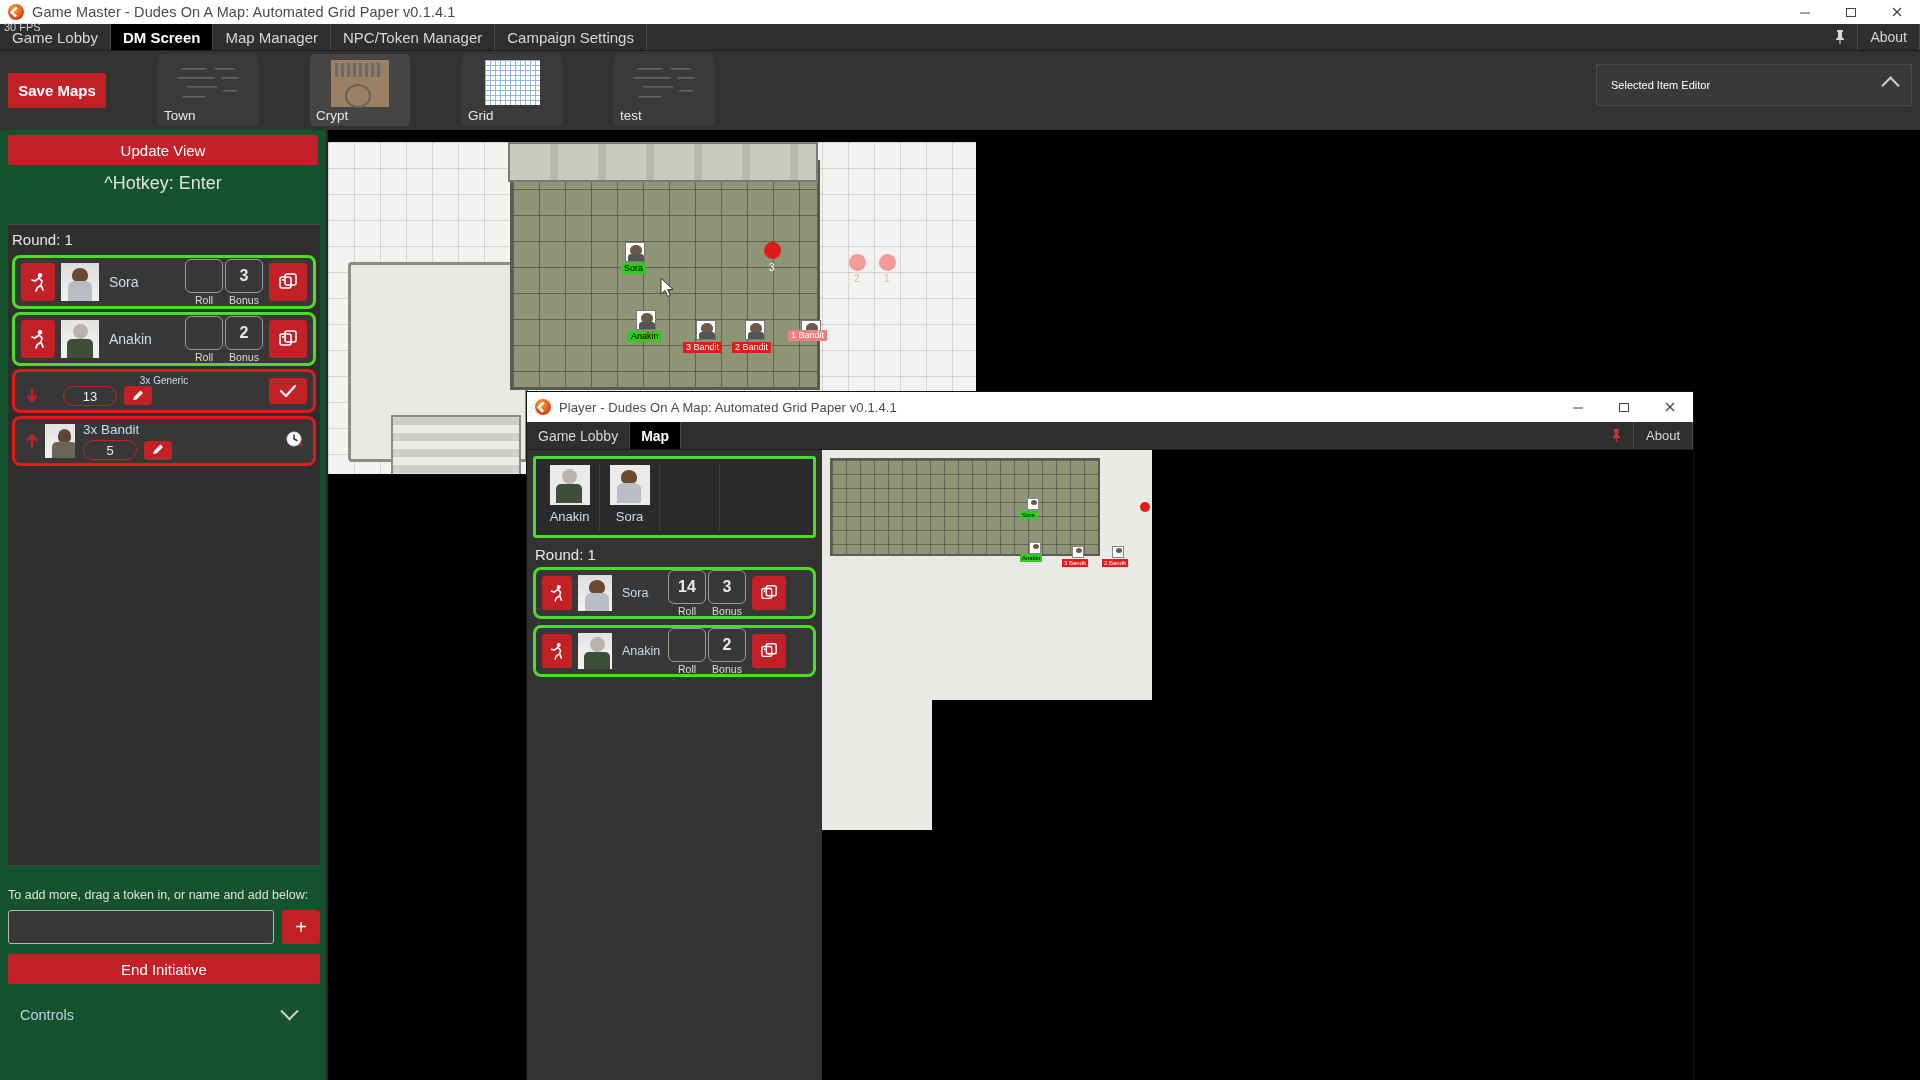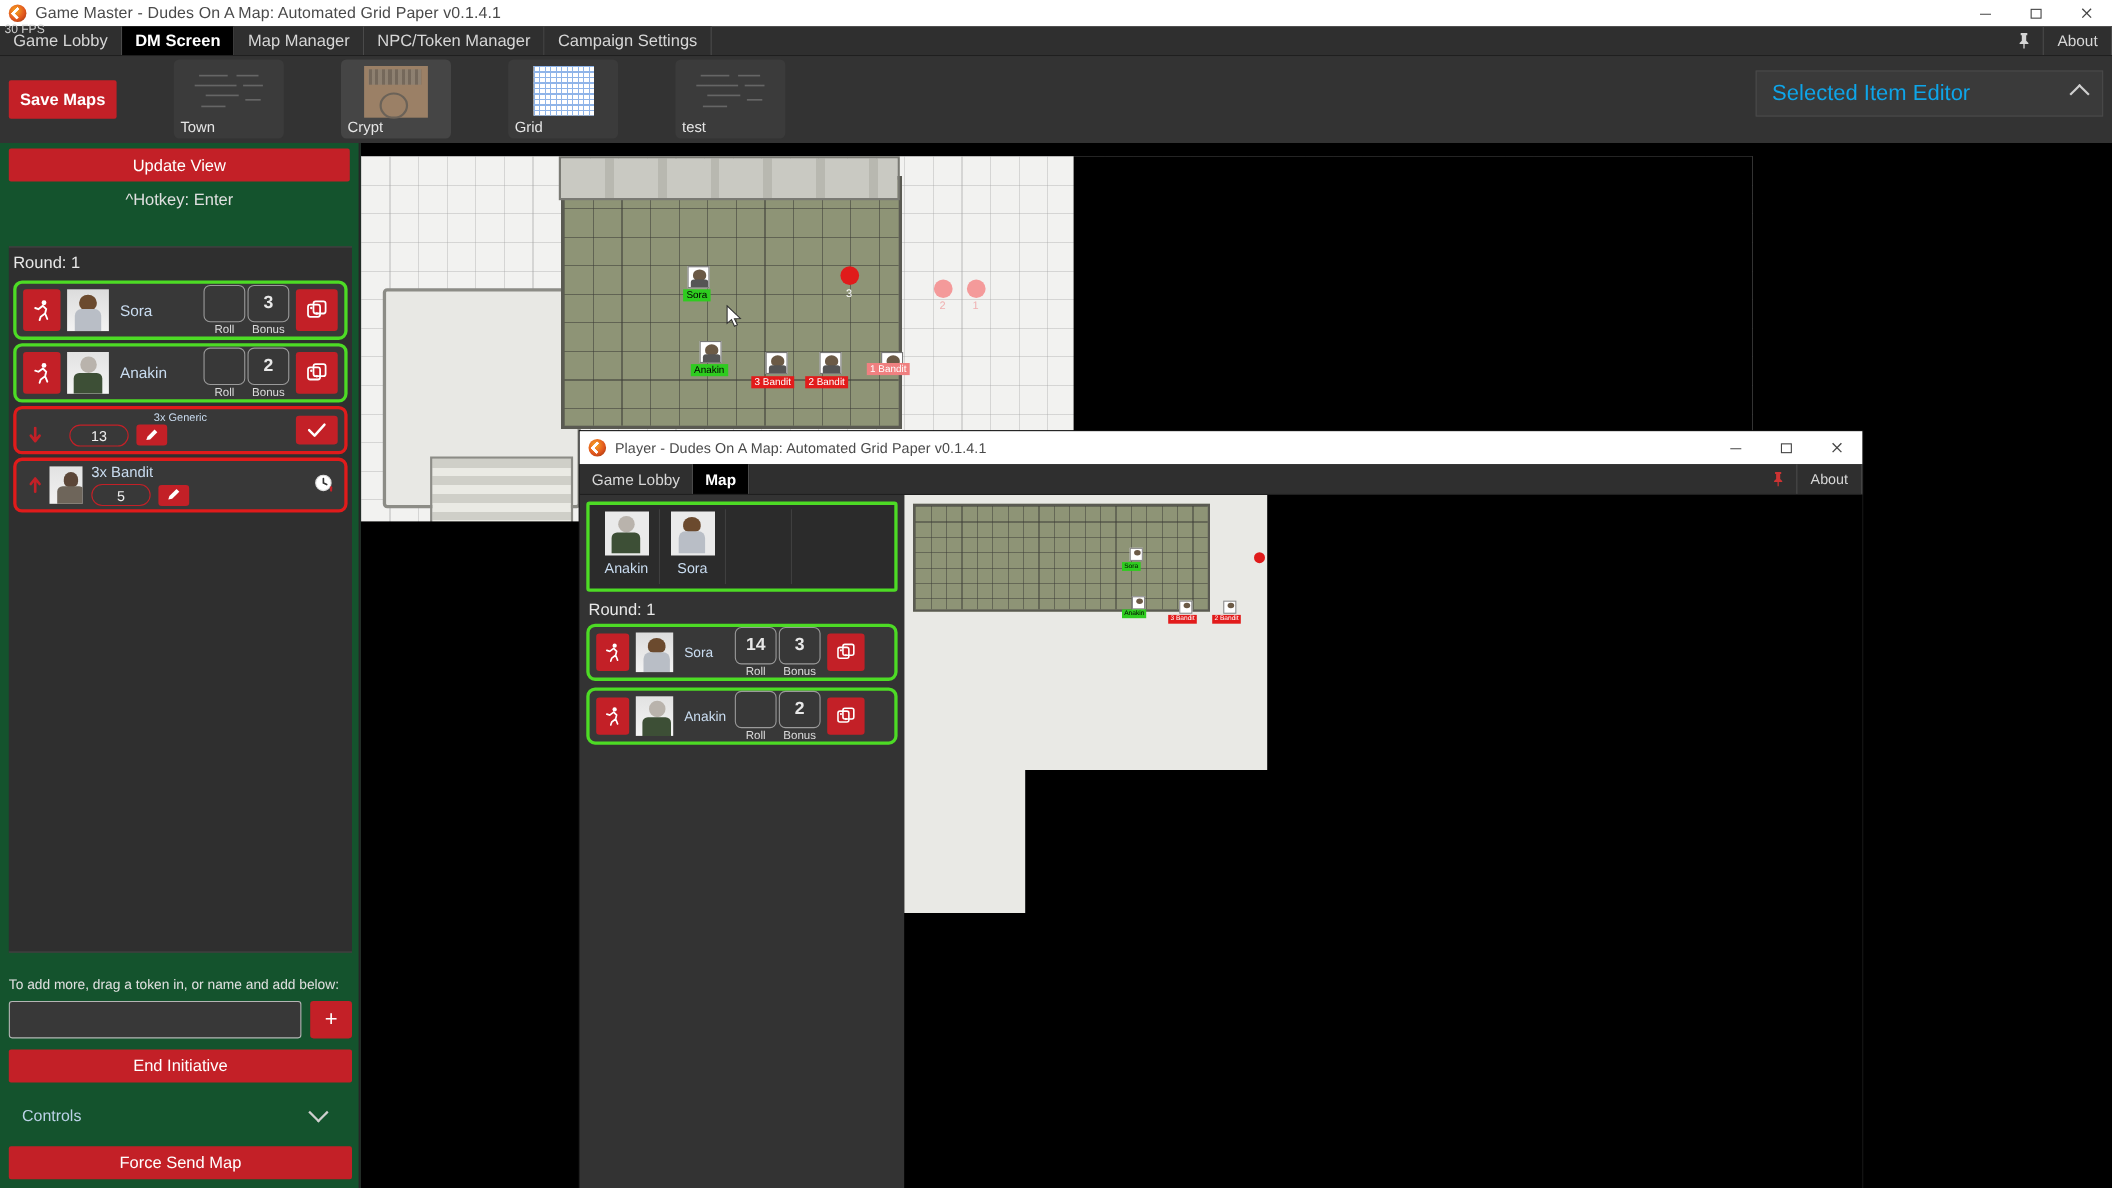--- a/index.html
+++ b/index.html
@@ -99,21 +99,21 @@
 
   
   .leftpanel {
     position:absolute; left:0; top:130px; width:328px; height:950px;
     background:#14532d; border-right:2px solid #262626;
   }
   .btn-wide {
     margin:5px 8px 0 8px; height:30px; background:#c32027; color:#fff;
     font-size:15px; display:flex; align-items:center; justify-content:center; border-radius:2px;
   }
-  .hotkey { text-align:center; font-size:15px; color:#e0e0e0; margin-top:8px; }
+  .hotkey { text-align:center; font-size:18px; color:#e0e0e0; margin-top:8px; }
   .section-hdr {
     margin:14px 8px 0 8px; height:34px; display:flex; align-items:center;
     padding:0 12px; color:#bcd2e8; font-size:14.5px; position:relative;
   }
   .chev { position:absolute; right:12px; width:13px; height:13px; border-right:2px solid #cfcfcf; border-bottom:2px solid #cfcfcf; }
   .chev.down { transform: rotate(45deg) translate(-3px,-3px); }
 
   .init-area {
     position:absolute; left:8px; top:94px; width:312px; bottom:214px;
     background:#2f2f2f; border-top:1px solid #464646; border-bottom:1px solid #464646;
@@ -349,21 +349,21 @@
 
     <div class="thumb">
       <div class="thumb-img">
           <div class="sketch"></div>
         </div>
       <div class="thumb-label">test</div>
     </div>
   </div>
 
   <div style="position:absolute;left:1596px;top:64px;width:316px;height:42px;background:#3a3a3a;border:1px solid #4a4a4a;display:flex;align-items:center;padding:0 14px;">
-    <div style="color:#0ea5e9;font-size:20px;">Selected Item Editor</div>
+    <div style="color:#ffffff;font-size:11px;">Selected Item Editor</div>
     <div style="margin-left:auto;width:13px;height:13px;border-right:2px solid #cfcfcf;border-bottom:2px solid #cfcfcf;transform:rotate(-135deg);"></div>
   </div>
 
   <div class="gmcanvas">
     <div class="gm-mapwrap">
       <div class="gm-paper">
         <div class="gm-paper-grid"></div>
       </div>
       <div class="gm-corridor">
         <div class="gm-stairs"></div>
@@ -540,21 +540,20 @@
     <div class="addnote">To add more, drag a token in, or name and add below:</div>
     <div class="addrow">
       <input class="addinput" value="" placeholder="" style="">
       <div class="addbtn">+</div>
     </div>
     <div class="end-init">End Initiative</div>
     <div class="controls-hdr">
       <span>Controls</span>
       <span class="chev down" style="position:absolute;right:24px;"></span>
     </div>
-    <div class="force-send">Force Send Map</div>
   </div>
 
   <div class="playerwin">
     <div class="pw-title">
       <div class="tb-icon">
         <div class="ring"></div>
           <div class="arrow"></div>
       </div>
       <div class="tb-title">Player - Dudes On A Map: Automated Grid Paper v0.1.4.1</div>
       <div class="tb-btns">

